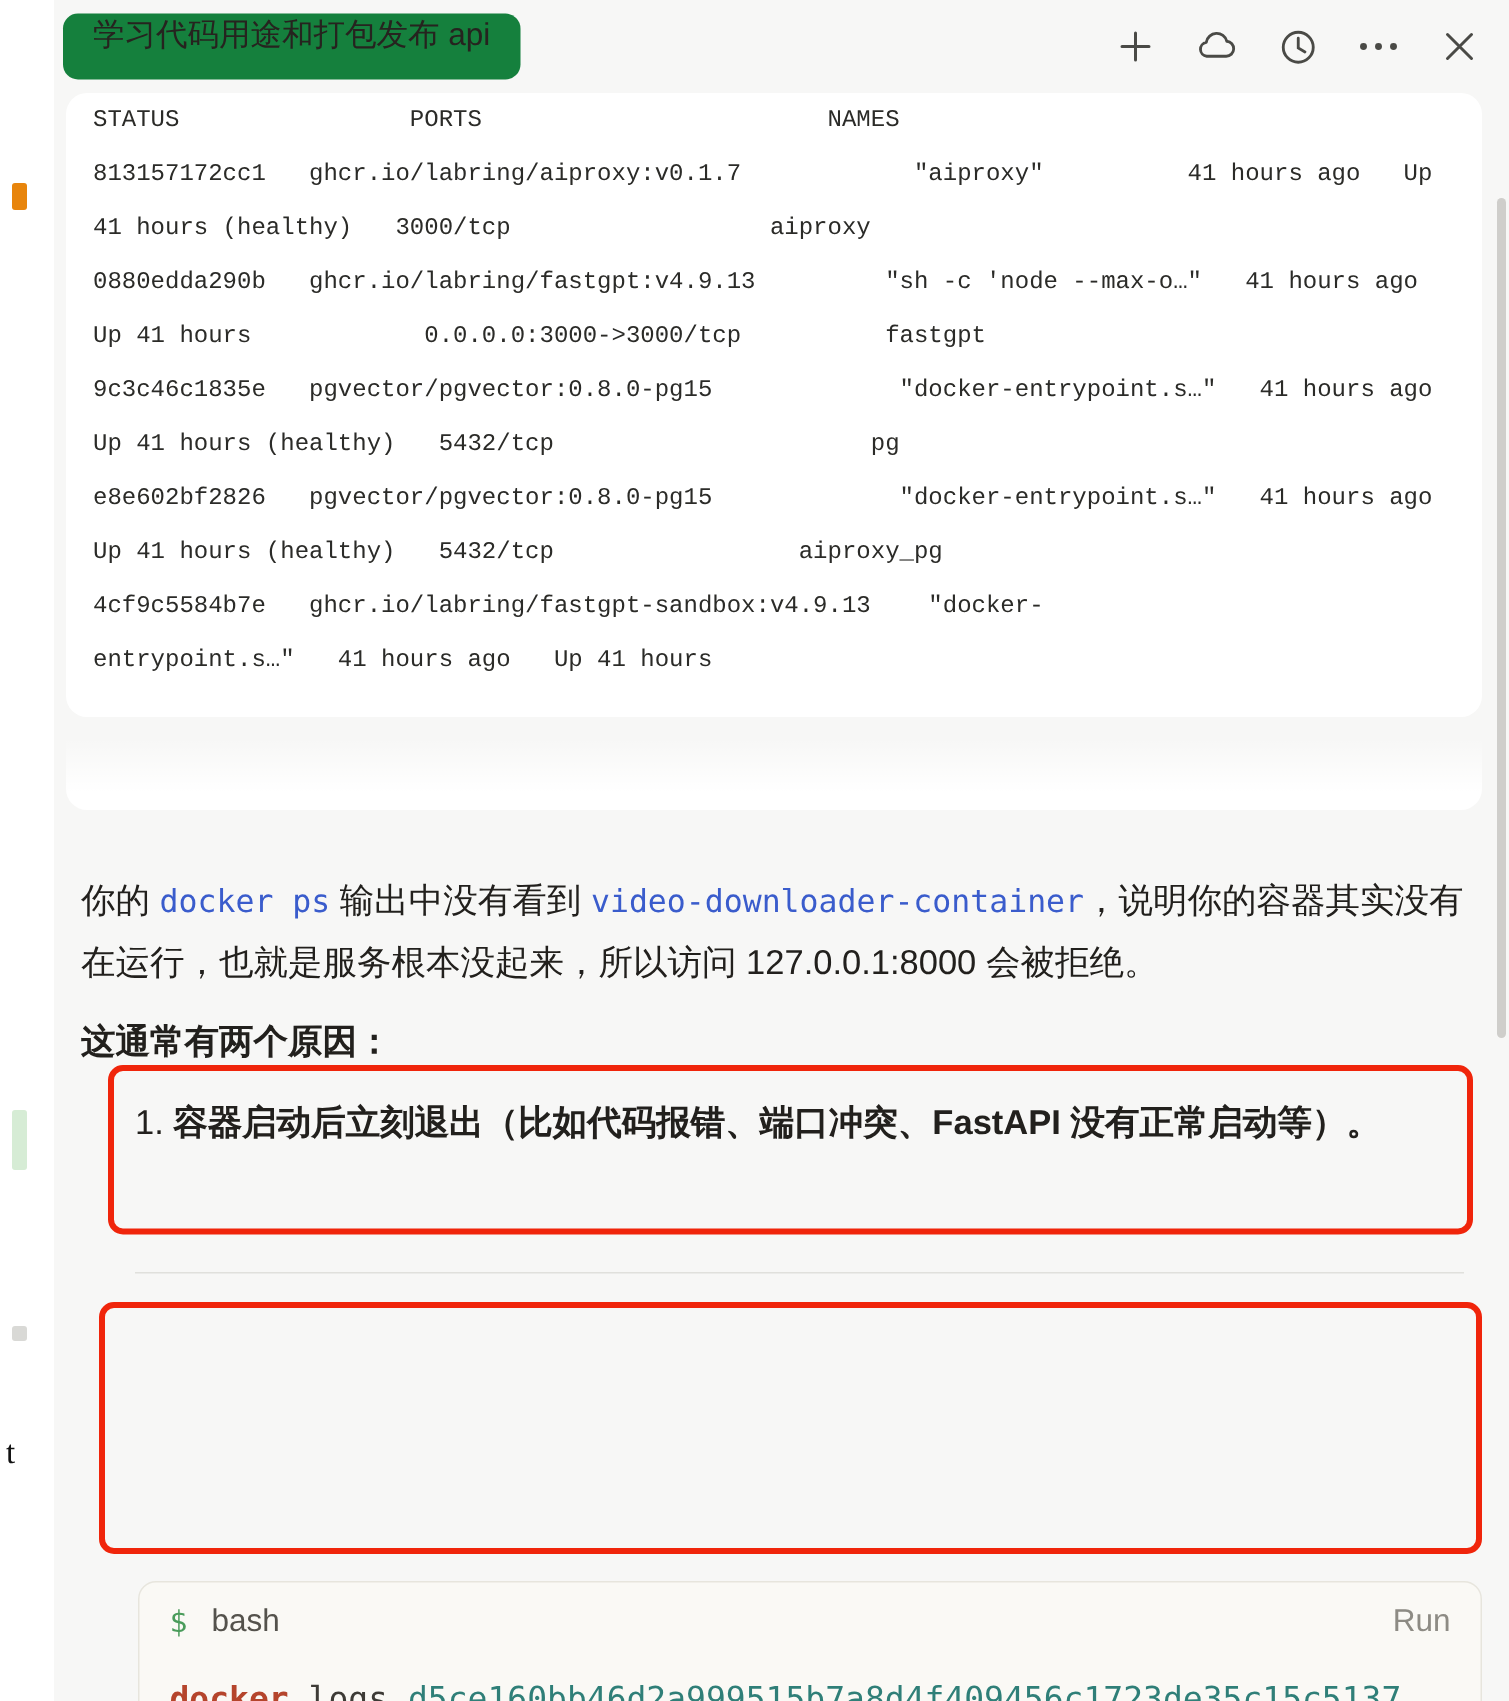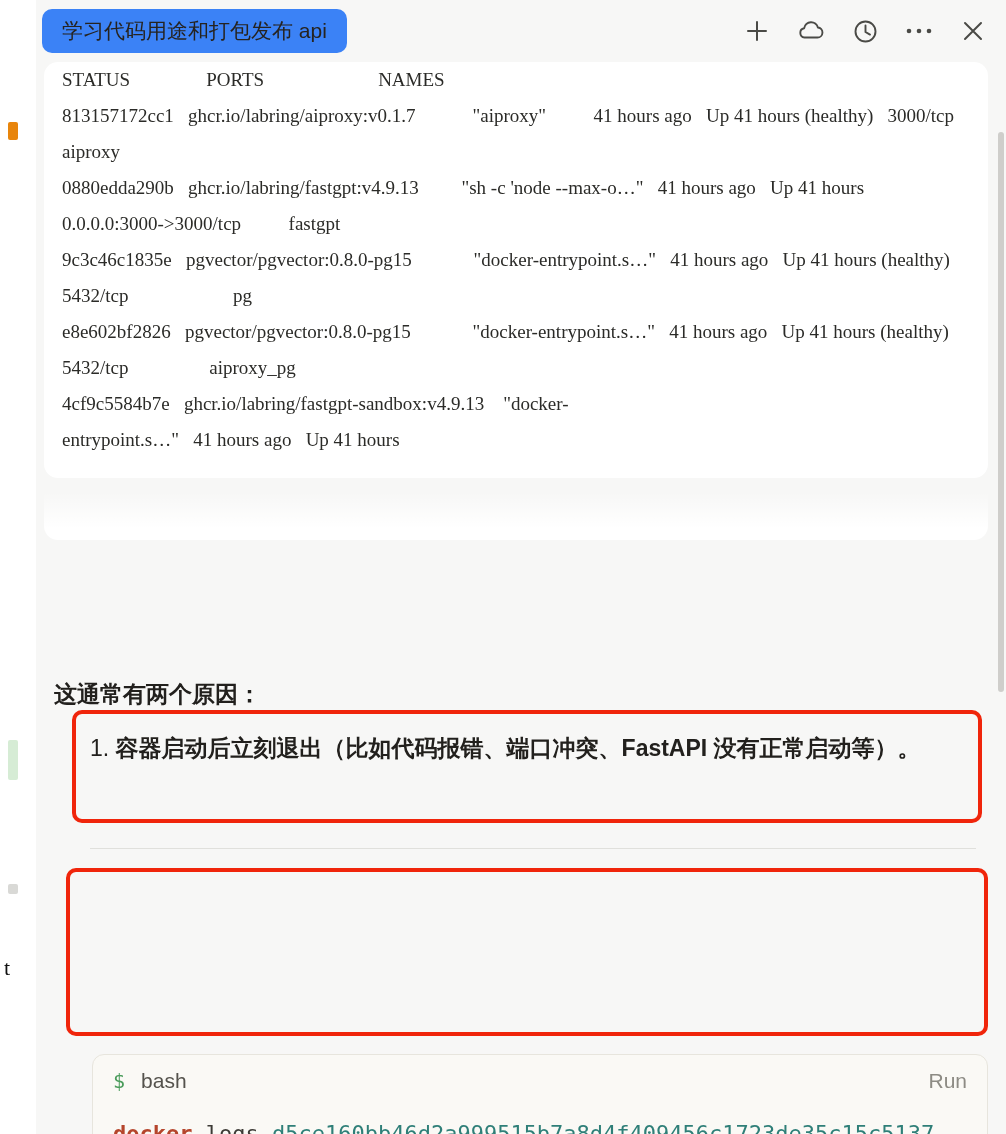--- a/index.html
+++ b/index.html
@@ -59,24 +59,24 @@
 
   .titlebar {
     position: relative;
     height: 62px;
     display: flex;
     align-items: center;
     padding: 0 18px 0 6px;
   }
   .tab {
     display: inline-flex;
-    align-items: center;
+    align-items: flex-start;
     height: 44px;
     padding: 0 20px;
-    background: #3b82f6;
+    background: #15803d;
     border-radius: 10px;
     font-size: 21px;
     color: #26231f;
     white-space: nowrap;
   }
   .title-actions {
     margin-left: auto;
     display: flex;
     align-items: center;
     gap: 24px;
@@ -105,22 +105,22 @@
     top: 0;
     width: 944px;
     background: #ffffff;
     border-radius: 14px;
     padding: 0 0 20px 0;
     box-sizing: border-box;
   }
   .term-pre {
     margin: 0;
     padding: 0 18px;
-    font-family: Liberation Serif, serif;
-    font-size: 19px;
+    font-family: Liberation Mono, monospace;
+    font-size: 16px;
     line-height: 36px;
     color: #2b2b28;
     white-space: pre-wrap;
     word-break: break-word;
   }
 
   .fade-mask {
     position: absolute;
     left: 8px;
     top: 430px;
@@ -323,20 +323,23 @@
         <pre class="term-pre">STATUS                PORTS                        NAMES
 813157172cc1   ghcr.io/labring/aiproxy:v0.1.7            "aiproxy"          41 hours ago   Up 41 hours (healthy)   3000/tcp                  aiproxy
 0880edda290b   ghcr.io/labring/fastgpt:v4.9.13         "sh -c 'node --max-o…"   41 hours ago   Up 41 hours            0.0.0.0:3000-&gt;3000/tcp          fastgpt
 9c3c46c1835e   pgvector/pgvector:0.8.0-pg15             "docker-entrypoint.s…"   41 hours ago   Up 41 hours (healthy)   5432/tcp                      pg
 e8e602bf2826   pgvector/pgvector:0.8.0-pg15             "docker-entrypoint.s…"   41 hours ago   Up 41 hours (healthy)   5432/tcp                 aiproxy_pg
 4cf9c5584b7e   ghcr.io/labring/fastgpt-sandbox:v4.9.13    "docker-</pre>
         <pre class="term-pre fade">entrypoint.s…"   41 hours ago   Up 41 hours</pre>
       </div>
       <div class="fade-mask"></div>
 
+      <div class="para p1">
+        <span>你的 </span><span class="code-inline">docker ps</span><span> 输出中没有看到 </span><span class="code-inline">video-downloader-container</span><span>，说明你的容器其实没有在运行，也就是服务根本没起来，所以访问 127.0.0.1:8000 会被拒绝。</span>
+      </div>
 
       <div class="para p2">这通常有两个原因：</div>
 
       <div class="redbox redbox-1"></div>
 
       <div class="listitem li1">
         <span class="li-num">1.</span>
         <span>容器启动后立刻退出（比如代码报错、端口冲突、FastAPI 没有正常启动等）。</span>
       </div>
 

